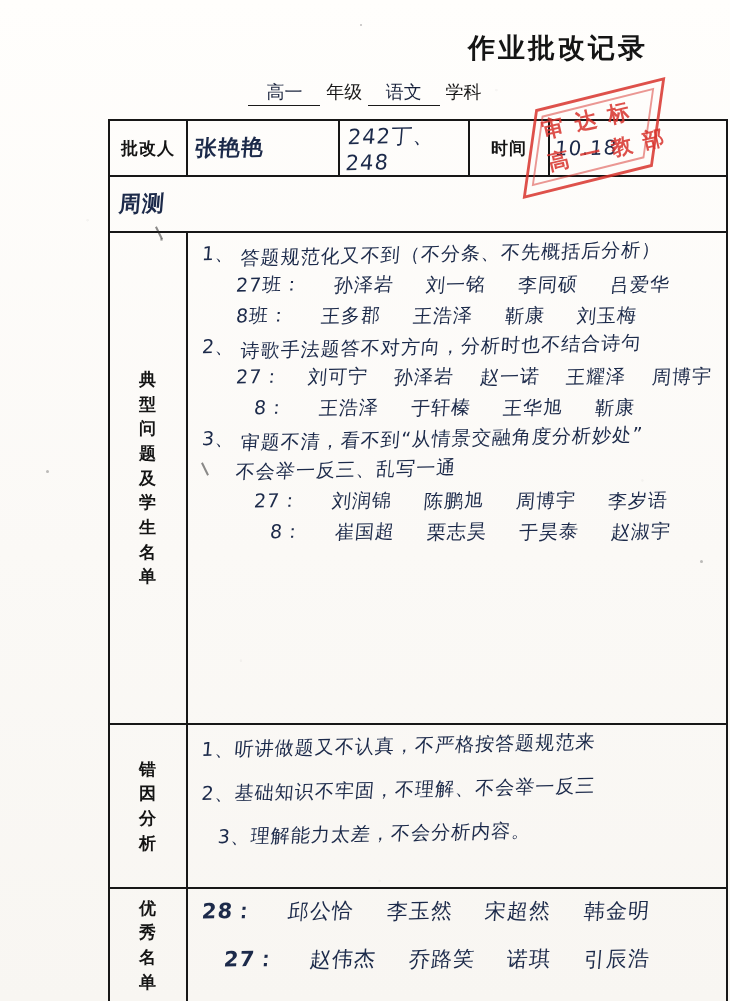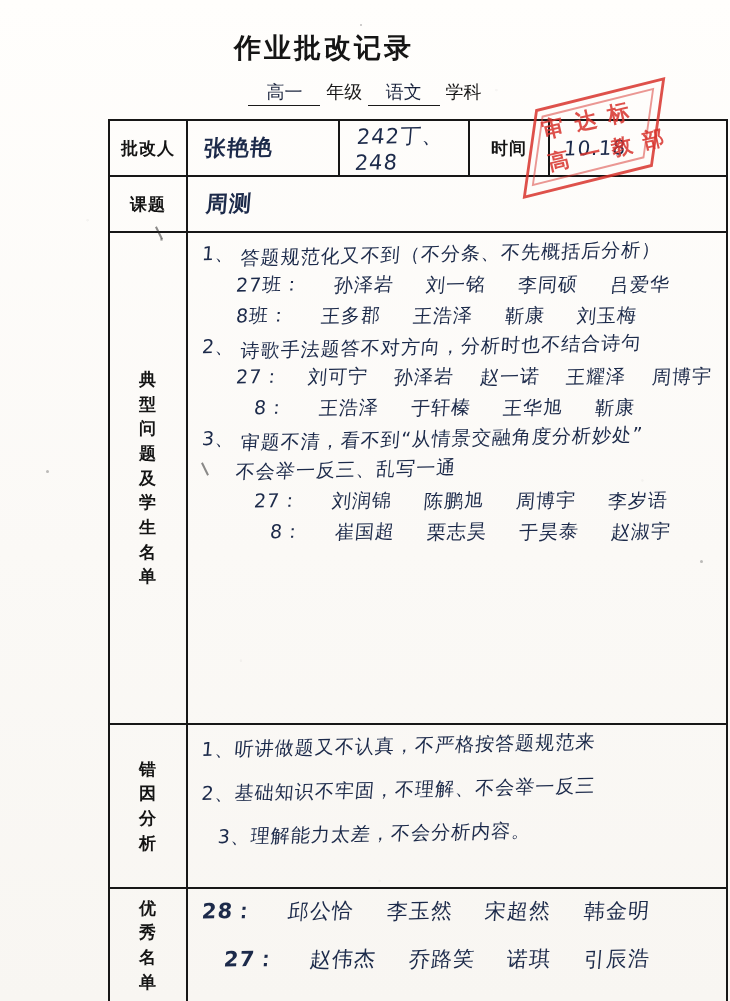--- a/index.html
+++ b/index.html
@@ -31,21 +31,21 @@
   .sheet {
     position: absolute;
     inset: 0;
   }
 
   .title {
     position: absolute;
     top: 30px;
     left: 0;
     width: 648px;
-    text-align: center;
+    text-align: right;
     font-family: "DejaVu Serif", serif;
     font-size: 27px;
     font-weight: bold;
     letter-spacing: 3px;
     color: #151515;
   }
 
   .subline {
     position: absolute;
     top: 80px;
@@ -83,21 +83,21 @@
   .row {
     display: flex;
     border-bottom: 2px solid #171717;
     box-sizing: border-box;
   }
   .row.last { border-bottom: none; }
 
   .cell {
     box-sizing: border-box;
     border-right: 2px solid #171717;
-    padding: 4px 10px;
+    padding: 4px 1px;
     position: relative;
   }
   .cell.lastc { border-right: none; }
 
   .lbl {
     font-family: "DejaVu Serif", serif;
     font-size: 17px;
     font-weight: bold;
     color: #141414;
     display: flex;
@@ -250,21 +250,20 @@
       <div class="cell c4 val">
         <span class="ink" style="font-size:21px;padding-left:6px;">242丁、248</span>
       </div>
       <div class="cell c5 lbl">时间</div>
       <div class="cell c6 lastc val">
         <span class="ink" style="font-size:20px;padding-left:4px;">10.18</span>
       </div>
     </div>
 
     <div class="row r2">
-      <div class="cell c1 lbl">课题</div>
       <div class="cell c2 lastc val">
         <span class="ink b" style="font-size:22px;padding-left:8px;">周测</span>
       </div>
     </div>
 
     <div class="row r3">
       <div class="cell c1 lbl stack">
         <span>典</span>
           <span>型</span>
           <span>问</span>

